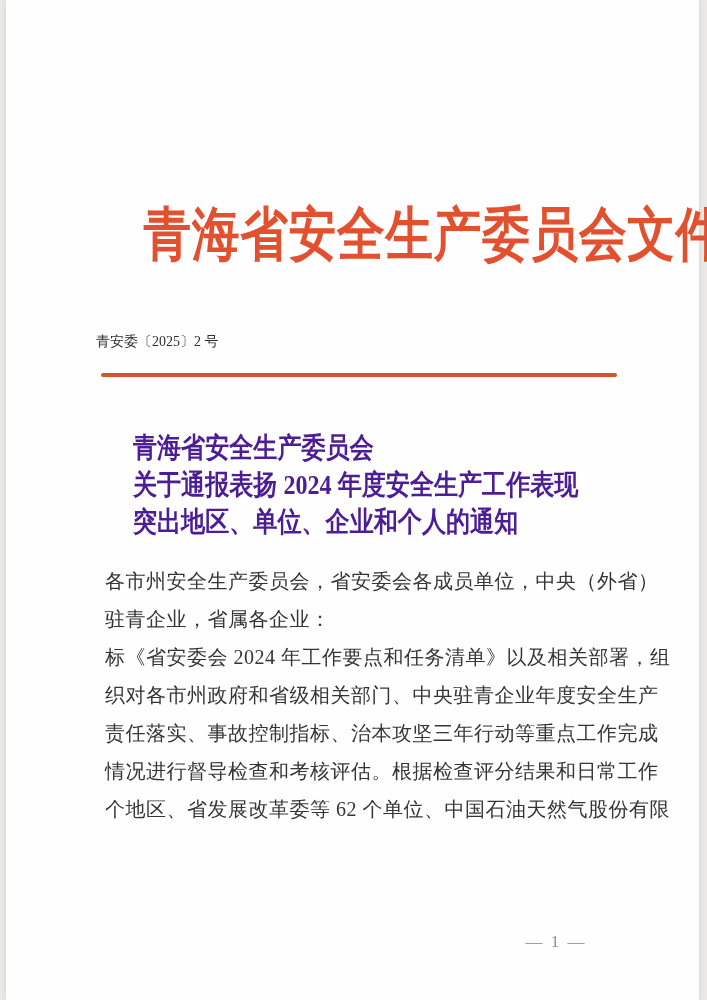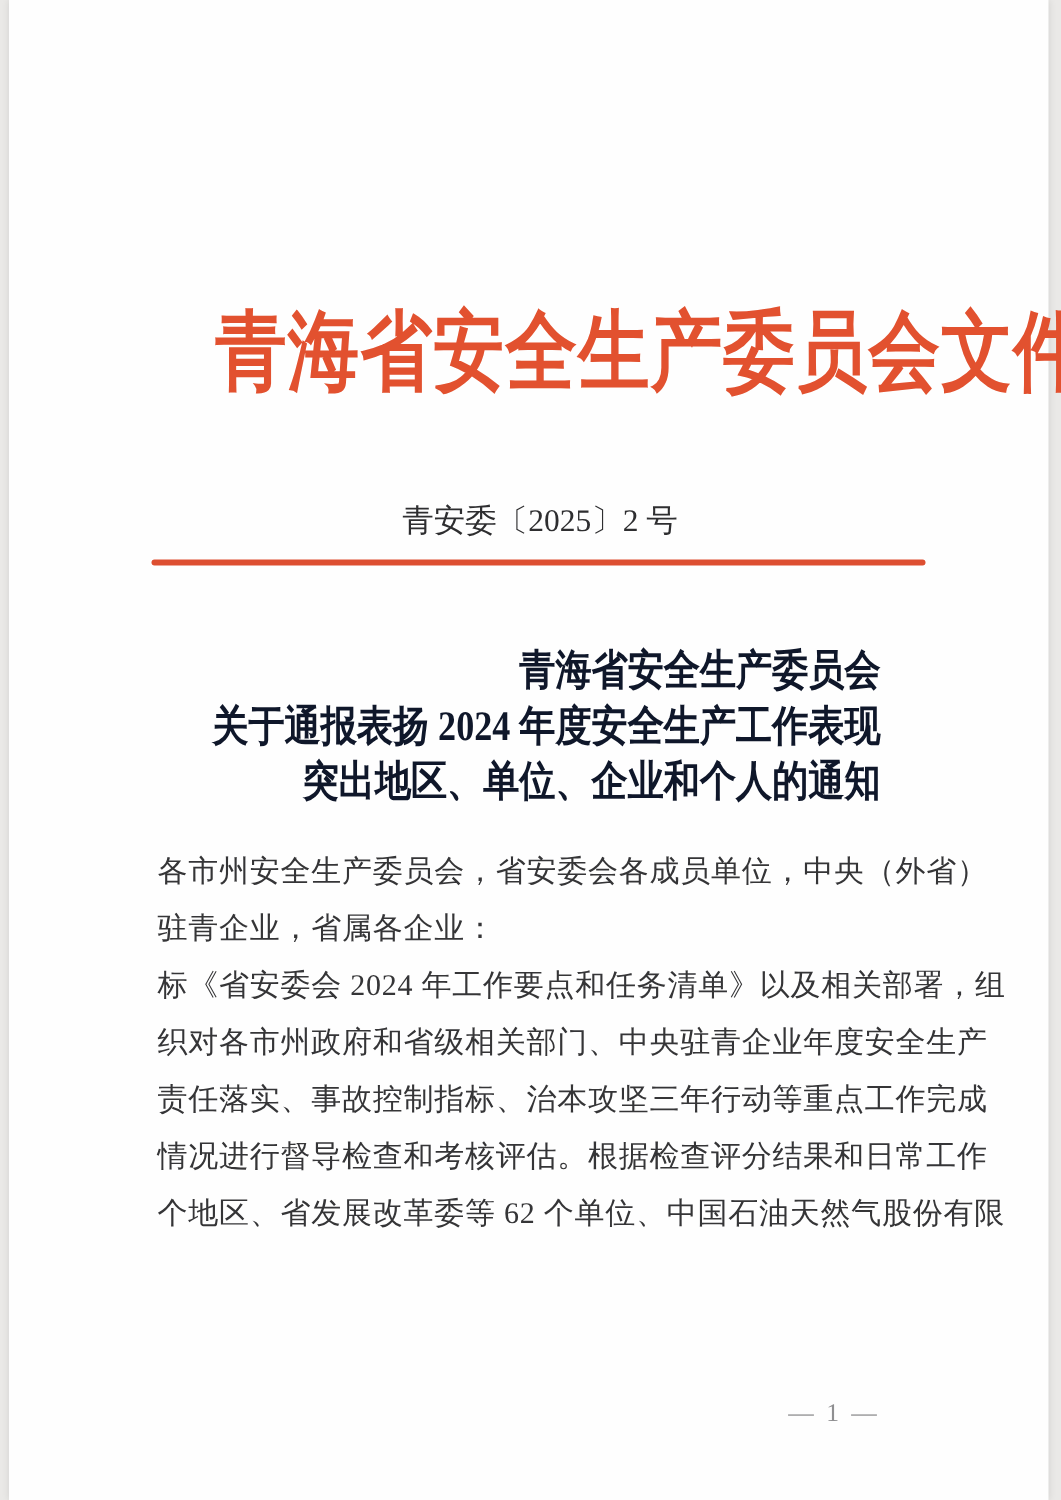--- a/index.html
+++ b/index.html
@@ -23,37 +23,37 @@
     font-size: 58px;
     font-weight: bold;
     color: #e2512f;
     transform: scaleX(0.82);
     transform-origin: 50% 50%;
     letter-spacing: 1px;
   }
   .doc-number {
     position: absolute;
     left: 90px; top: 333px; width: 528px;
-    text-align: center;
-    font-size: 21px;
+    text-align: left;
+    font-size: 14px;
     color: #2e2e30;
   }
   .red-rule {
     position: absolute;
     left: 95px; top: 373px;
     width: 516px; height: 4px;
     background: #dd4f31;
     border-radius: 2px;
   }
   .doc-title {
     position: absolute;
     left: 90px; top: 429px; width: 528px;
-    text-align: right;
+    text-align: left;
     font-weight: bold;
-    color: #0f172a;
+    color: #4c1d95;
     font-size: 28px;
     line-height: 37px;
   }
   .doc-title .t-line {
     white-space: nowrap;
     transform: scaleX(0.86);
     transform-origin: 50% 50%;
   }
   .doc-body {
     position: absolute;

